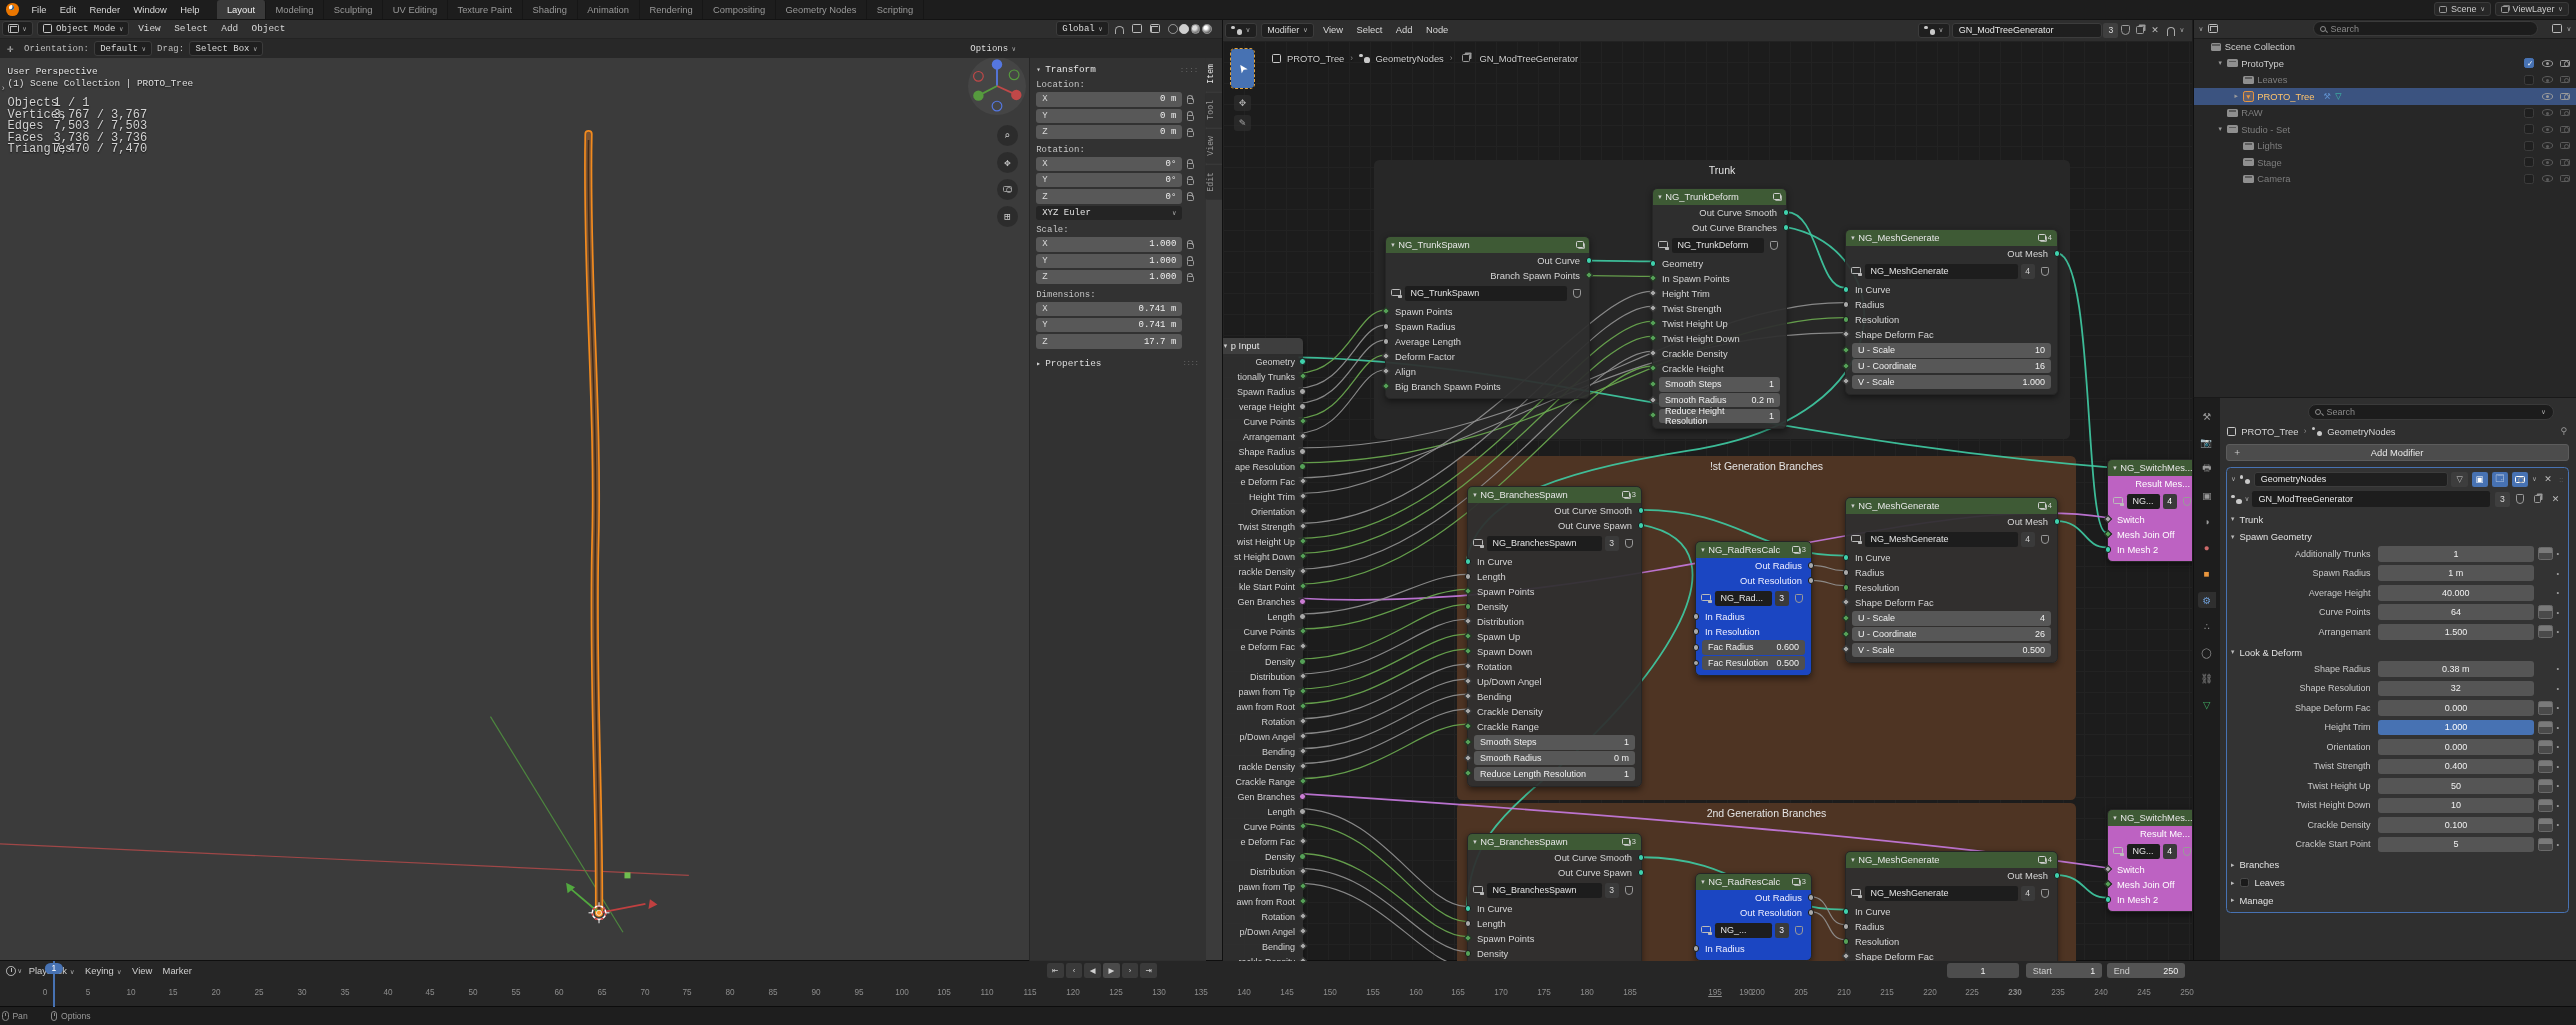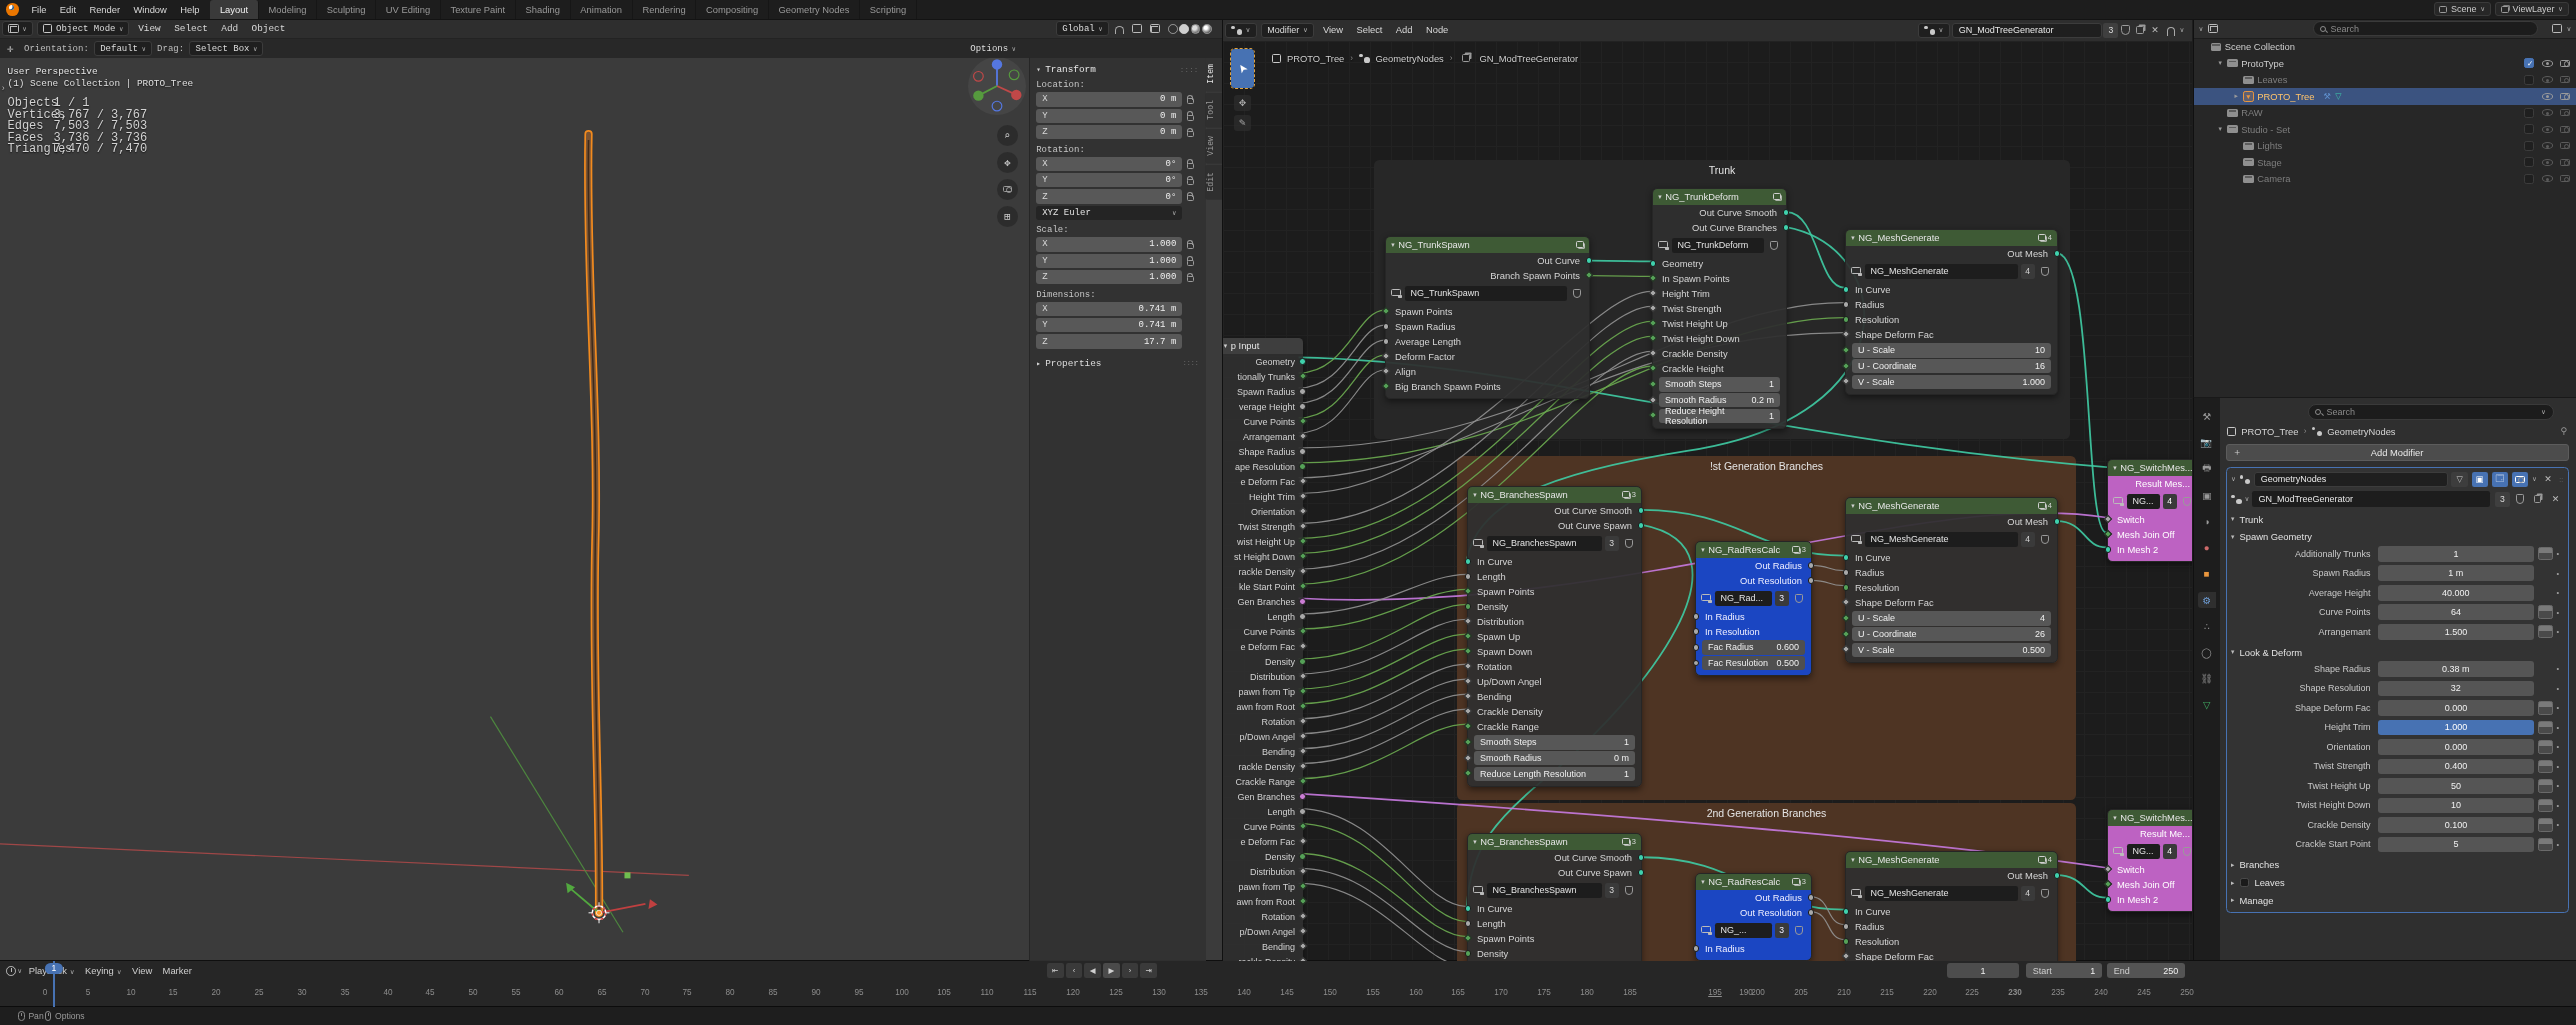--- a/index.html
+++ b/index.html
@@ -9,21 +9,21 @@
   #app { position:relative; width:2576px; height:1025px; }
 
   
   #topbar { position:absolute; left:0; top:0; width:2576px; height:19.5px; background:#1d1d1d;
     border-bottom:0.7px solid #131313; display:flex; align-items:center; }
   .blender-logo { width:12.7px; height:12.7px; margin:0 6px 0 6px; border-radius:50%;
     background:#ea7600; position:relative; flex:0 0 auto; }
   .blender-logo::after { content:''; position:absolute; left:3px; top:2.2px; width:5.2px; height:5.2px;
     border-radius:50%; background:#fff; box-shadow:inset -1.5px -0.7px 0 #265787; }
   .menu-item { padding:0 6.7px; height:19.5px; line-height:19.5px; color:#d8d8d8; font-size:9.4px; cursor:default; }
-  #ws-tabs { display:flex; margin-left:4px; height:19.5px; align-items:flex-end; }
+  #ws-tabs { display:flex; margin-left:11px; height:19.5px; align-items:flex-end; }
   .ws-tab { padding:0 9.7px; height:19.5px; line-height:19.5px; font-size:9.4px; color:#999;
     border-right:0.7px solid #161616; }
   .ws-tab.active { background:#3a3a3a; color:#f0f0f0; border-radius:3px 3px 0 0; }
   #topbar-right { margin-left:auto; display:flex; align-items:center; gap:4.5px; padding-right:7.5px; }
   .tb-select { display:flex; align-items:center; gap:3.7px; background:#272727; border:0.7px solid #3a3a3a;
     border-radius:3px; height:14.2px; padding:0 4.5px; font-size:9px; color:#ccc; }
   .mini-ico { width:8.2px; height:7.5px; border:0.7px solid #9a9a9a; border-radius:1.5px; display:inline-block; }
   .mini-ico.layers { box-shadow:1.5px -1.5px 0 -0.7px #9a9a9a; }
   .chev { font-size:6.7px; color:#aaa; }
 
@@ -235,21 +235,21 @@
     display:flex; align-items:center; justify-content:center; font-size:7.5px; }
   .tl-btn.play { background:#4a4a4a; }
   .tl-field { position:absolute; top:2.2px; height:15px; background:#4d4d4d; border-radius:3px; color:#f0f0f0;
     display:flex; align-items:center; justify-content:center; font-size:9px; z-index:5; }
   .tl-range { position:absolute; top:2.2px; height:15px; background:#545454; border-radius:3px; color:#f0f0f0;
     display:flex; align-items:center; justify-content:space-between; font-size:9px; padding:0 6.7px; z-index:5; }
   .tl-range .rk { color:#cfcfcf; margin-right:6px; }
 
   
   #statusbar { position:absolute; left:0; top:1006px; width:2576px; height:19px; background:#1e1e1e;
-    border-top:0.7px solid #0c0c0c; display:flex; align-items:center; padding-left:18px; gap:1px;
+    border-top:0.7px solid #0c0c0c; display:flex; align-items:center; padding-left:2px; gap:23px;
     font-size:8.6px; color:#9a9a9a; }
   .mouse-ico { width:6.7px; height:9.7px; border:1px solid #8a8a8a; border-radius:3.4px; position:relative; display:inline-block; vertical-align:middle; margin-right:3.7px;}
   .mouse-ico::after { content:''; position:absolute; left:2.4px; top:0.7px; width:1px; height:3px; background:#8a8a8a; }
   .sb-item { display:flex; align-items:center; }
 </style>
 </head>
 <body>
 
 <div id="app">
 

